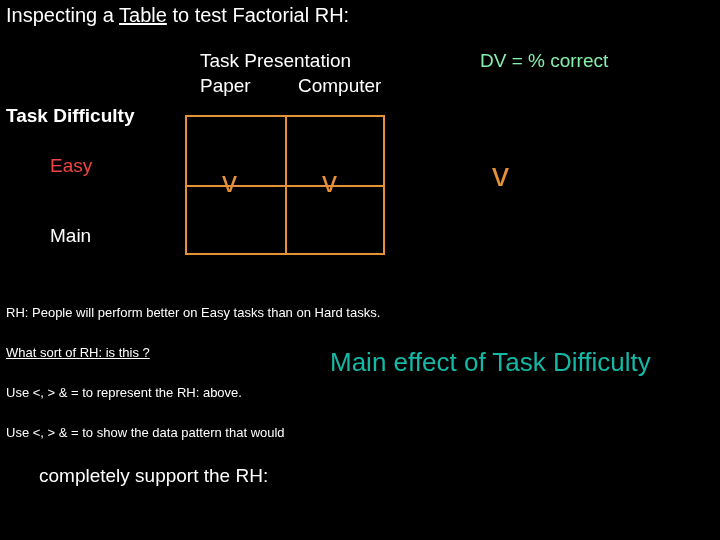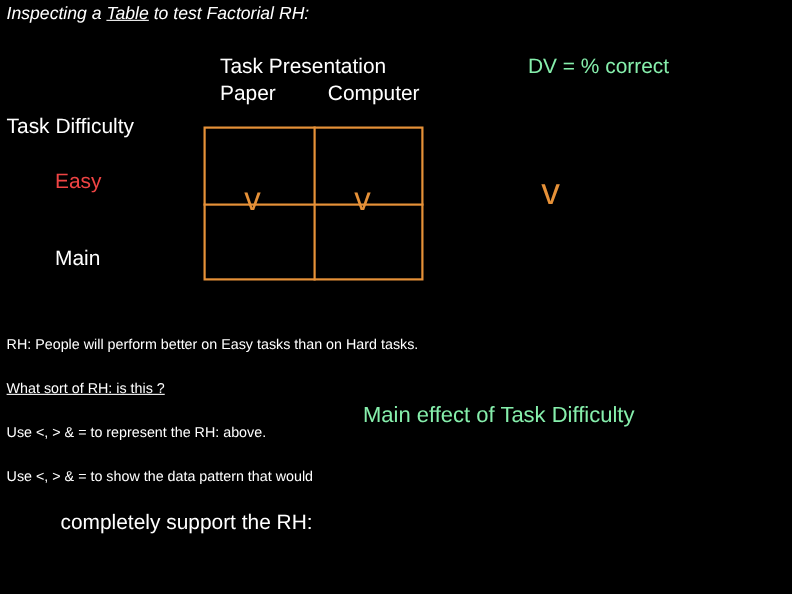--- a/index.html
+++ b/index.html
@@ -12,22 +12,21 @@
     font-size: 19px;
     color: #fff;
     position: relative;
     overflow: hidden;
   }
   .title {
     position: absolute;
     top: 4px;
     left: 6px;
     color: #fff;
-    font-size: 16px;
-    font-style: italic;
+    font-size: 20px;
   }
   .title .u { text-decoration: underline; }
   .tp-label {
     position: absolute;
     top: 50px;
     left: 200px;
     color: #fff;
   }
   .paper-label {
     position: absolute;
@@ -45,20 +44,21 @@
     position: absolute;
     top: 50px;
     left: 480px;
     color: #86efac;
   }
   .td-label {
     position: absolute;
     top: 105px;
     left: 6px;
     color: #fff;
+    font-weight: bold;
   }
   .easy-label {
     position: absolute;
     top: 155px;
     left: 50px;
     color: #ef4444;
   }
   .hard-label {
     position: absolute;
     top: 225px;
@@ -116,30 +116,29 @@
     left: 6px;
     color: #fff;
     font-size: 13px;
   }
   .rh-line   { top: 305px; }
   .what-line { top: 345px; text-decoration: underline; }
   .answer {
     position: absolute;
     top: 347px;
     left: 330px;
-    color: #86efac;
-    font-size: 20px;
-    margin-top: 20px;
+    color: #14b8a6;
+    font-size: 26px;
   }
   .use1-line { top: 385px; }
   .use2-line { top: 425px; }
   .support-line {
     position: absolute;
     top: 465px;
-    left: 55px;
+    left: 39px;
     color: #fff;
     font-size: 19px;
   }
 </style>
 </head>
 <body>
 
 <div class="title">
   <span>Inspecting a </span><span class="u">Table</span><span> to test Factorial RH:</span>
 </div>

